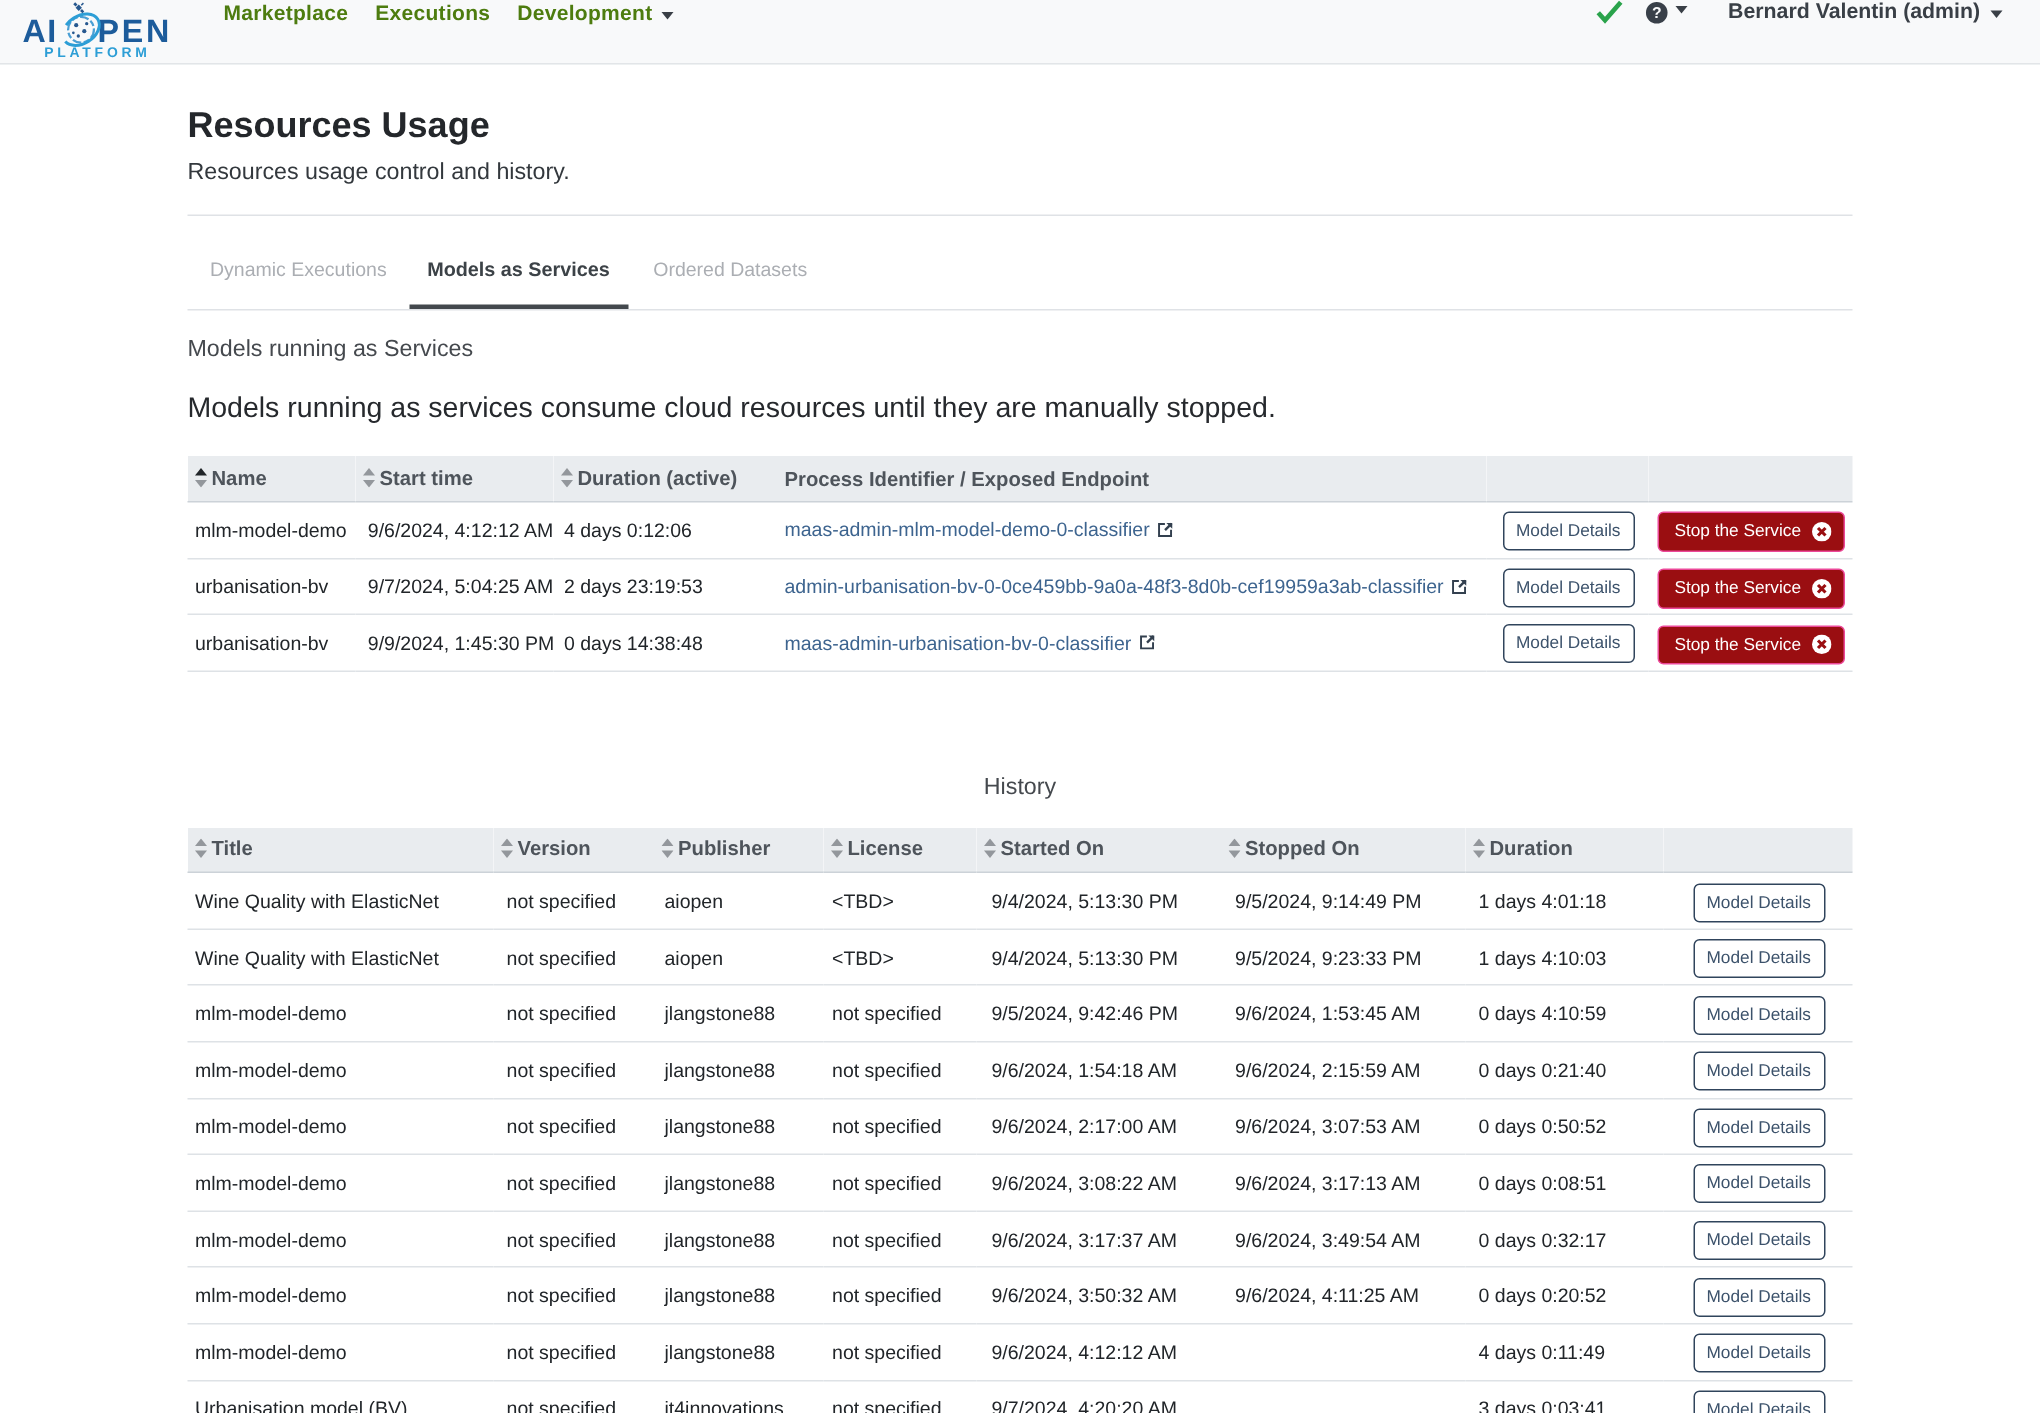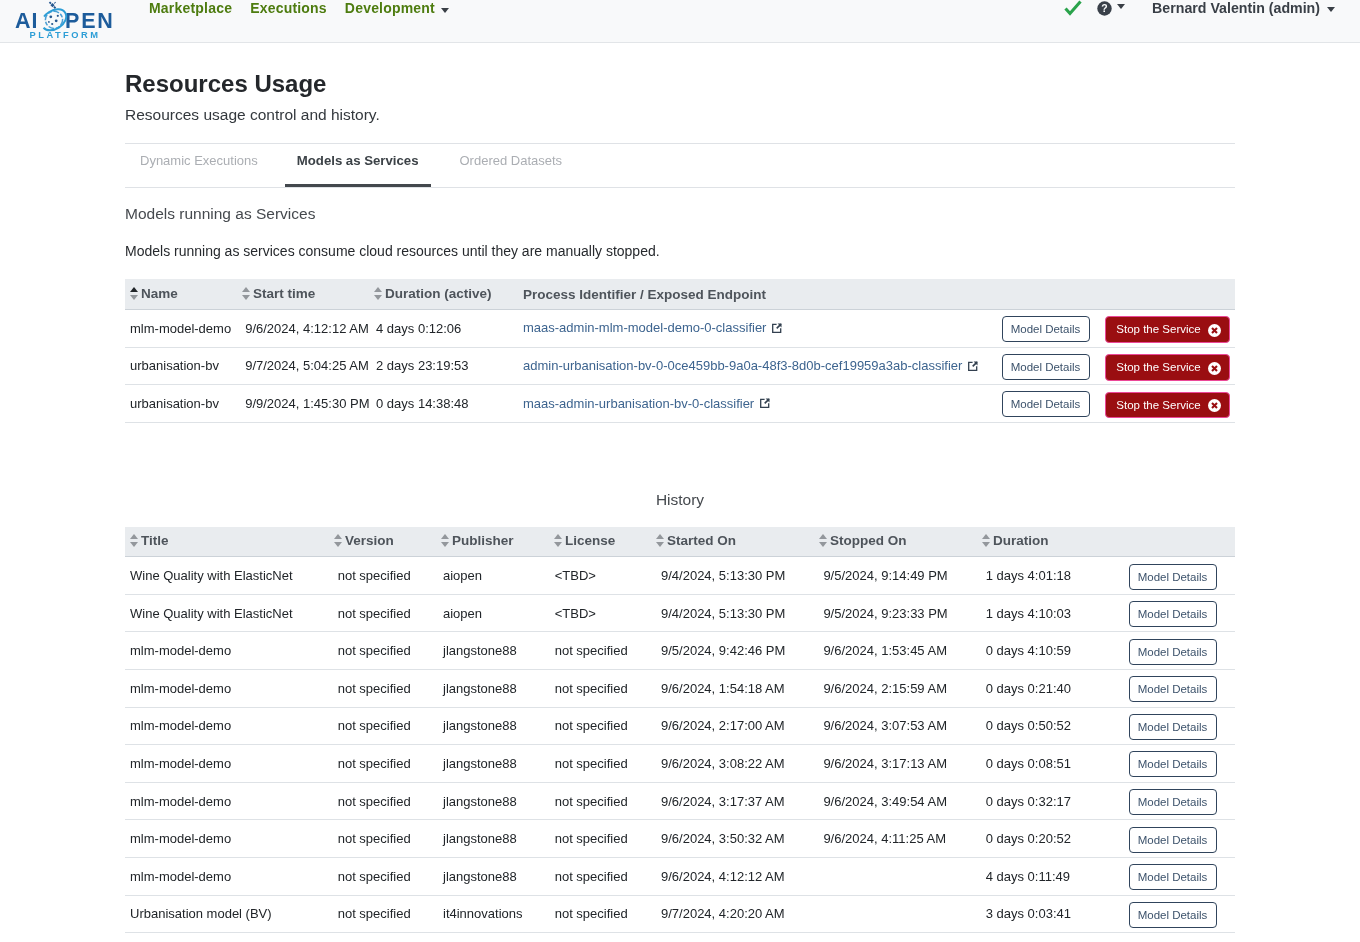--- a/index.html
+++ b/index.html
@@ -10,27 +10,27 @@
 .navlinks { display:flex; align-items:center; margin-left:34px; }
 .navlinks a { color:#4d7c0f; text-decoration:none; font-size:14px; font-weight:bold; margin-right:18px; letter-spacing:0.2px; }
 .navlinks a:last-child { margin-right:0; }
 .caret { display:inline-block; width:0; height:0; border-left:4.5px solid transparent; border-right:4.5px solid transparent; border-top:5px solid #393f46; vertical-align:middle; margin-left:6px; position:relative; top:1px; }
 .nav-right { margin-left:auto; display:flex; align-items:center; }
 .uname { color:#393f46; font-size:14.2px; font-weight:bold; margin-left:27px; }
 .container { width:1140px; margin:0 auto; padding:0 15px; }
 h2.title { font-size:24px; font-weight:bold; color:#24272b; margin:27px 0 0 0; line-height:1.2; }
 p.sub { font-size:15.5px; color:#33383d; margin:6px 0 0 0; line-height:1.3; }
 hr.rule { border:0; border-top:1px solid #dfe2e6; margin:18.5px 0 0 0; }
-.tabs { display:flex; border-bottom:1px solid #dfe2e6; margin-top:1px;gap:12px; }
+.tabs { display:flex; border-bottom:1px solid #dfe2e6; margin-top:20px; }
 .tab { font-size:13px; color:#abaeb3; padding:8px 16px 19px 16px; }
 .tab.first { padding-left:15px; padding-right:15px; }
 .tab.active { font-size:13.2px; color:#3c4247; font-weight:bold; border-bottom:3px solid #43484d; padding-bottom:16px; padding-left:12px; padding-right:13px; }
 h5.sect { font-size:15.5px; font-weight:normal; color:#45494e; margin:0; }
 #sect1 { margin-top:17px; }
-p.desc { font-size:14px; color:#26292d; margin:20px 0 0 0; }
+p.desc { font-size:19px; color:#26292d; margin:20px 0 0 0; }
 table.tbl { border-collapse:collapse; table-layout:fixed; width:1110px; font-size:13px; color:#212529; }
 table.tbl th { background:#e9ecef; color:#4e545b; font-weight:bold; font-size:13.5px; text-align:left; height:30px; padding:0 4px 0 5px; border-bottom:1px solid #ccd2d8; white-space:nowrap; overflow:hidden; }
 table.tbl td { height:37.6px; padding:0 4px 0 5px; border-bottom:1px solid #dee2e6; vertical-align:middle; white-space:nowrap; overflow:hidden; }
 #t2 td:nth-child(2) { padding-left:8.7px; }
 #t2 td:nth-child(3) { padding-left:7px; }
 #t2 td:nth-child(4) { padding-left:5.7px; }
 #t2 td:nth-child(5) { padding-left:10px; }
 #t2 td:nth-child(6) { padding-left:9.4px; }
 #t2 td:nth-child(7) { padding-left:8.7px; }
 #t1 td:nth-child(2) { padding-left:8.2px; }

